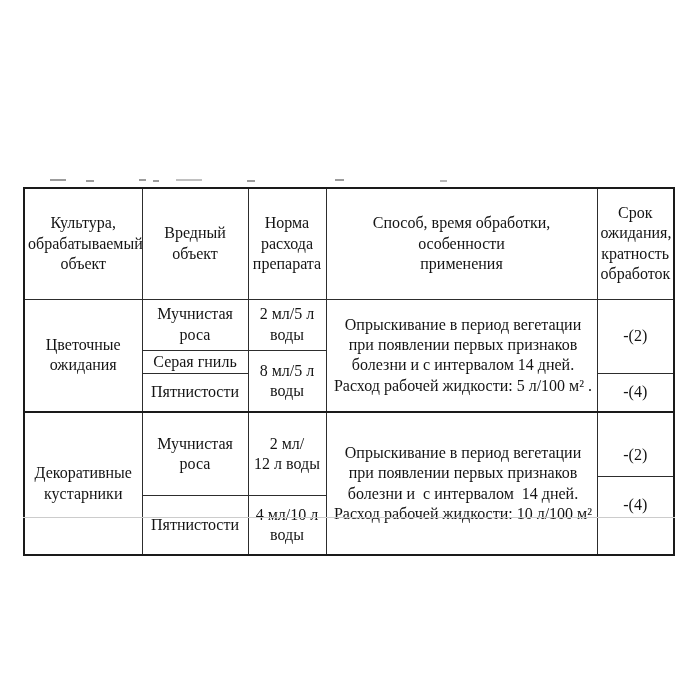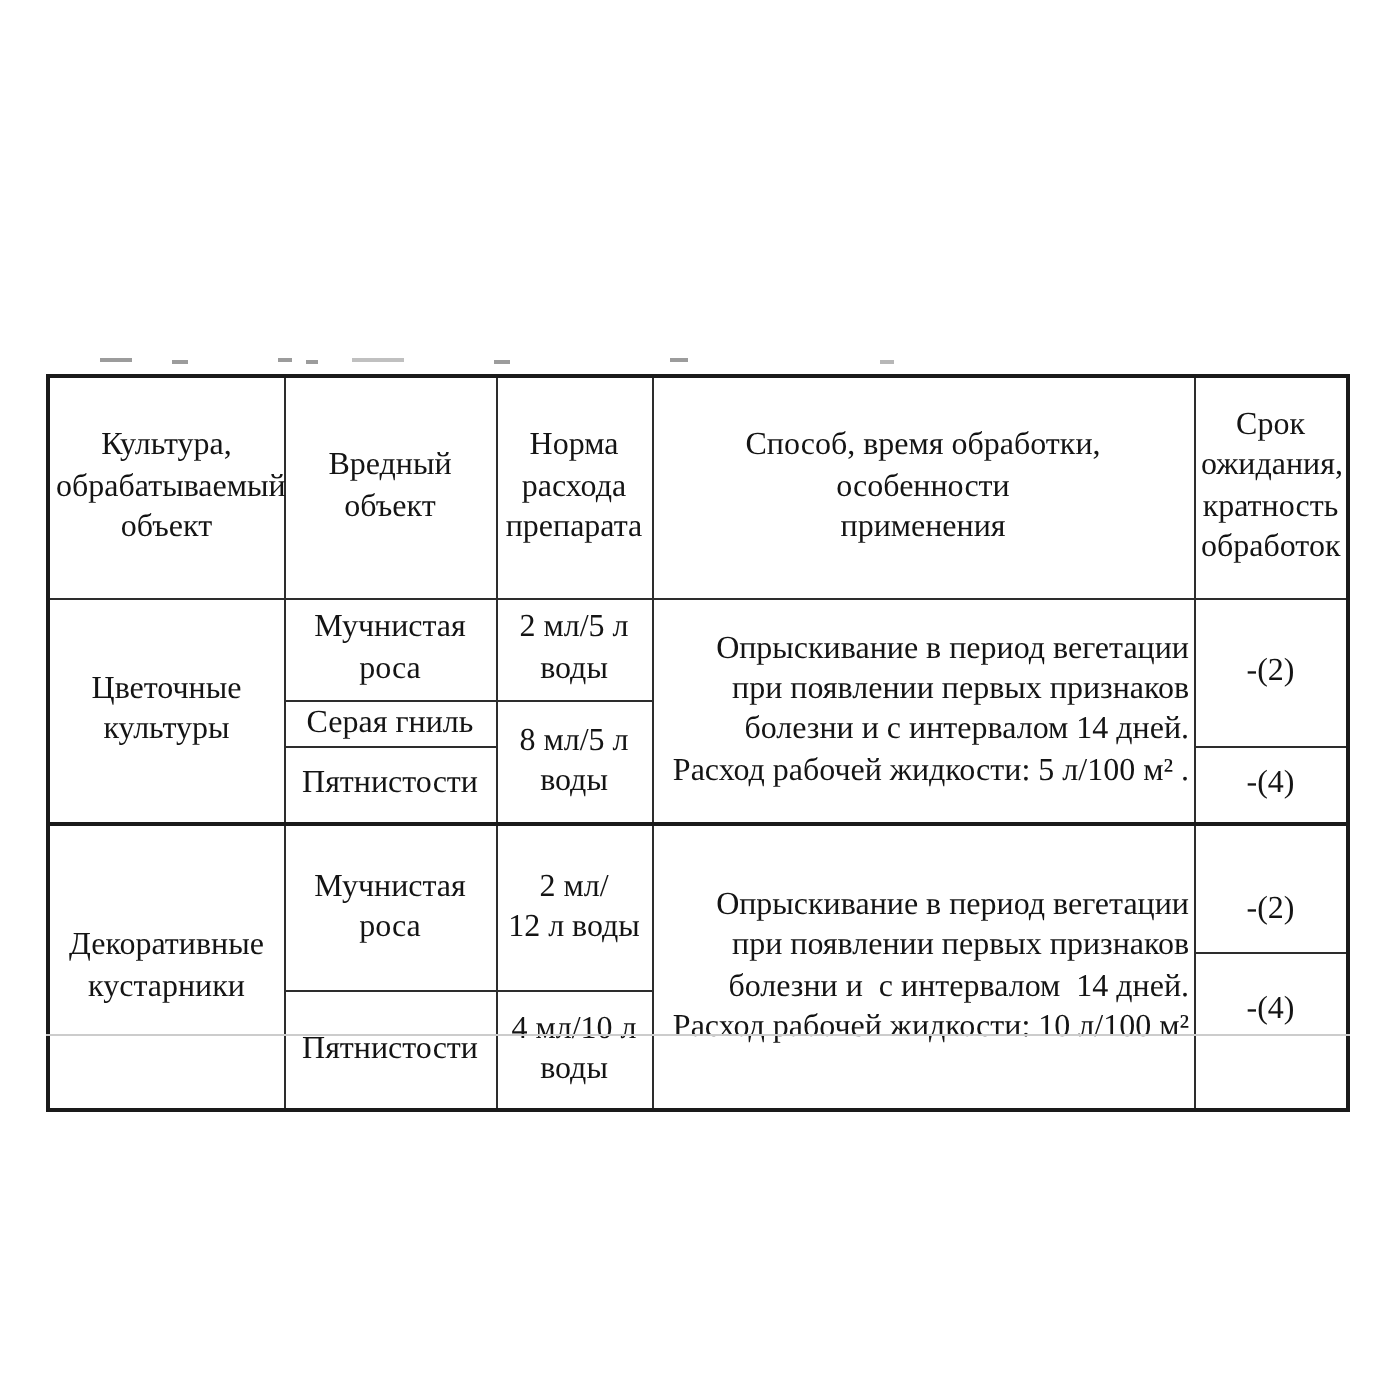--- a/index.html
+++ b/index.html
@@ -40,21 +40,21 @@
   }
   .app-table th, .app-table td {
     border: 1px solid #2d2d2d;
     text-align: center;
     vertical-align: middle;
     padding: 1px 3px;
     font-weight: normal;
     white-space: pre-line;
   }
   .app-table td.method-cell {
-    text-align: right;
+    text-align: center;
     padding-left: 5px;
     padding-right: 2px;
     white-space: pre-wrap;
   }
   tr.head-row   { height: 111px; }
   tr.g1-r1      { height: 51px; }
   tr.g1-r2      { height: 18px; }
   tr.g1-r3      { height: 39px; }
   tr.g2-r1      { height: 61px; }
   tr.g2-r2      { height: 37px; }
@@ -108,21 +108,21 @@
         <th>Срок
 ожидания,
 кратность
 обработок</th>
       </tr>
     </thead>
     <tbody>
 
       <tr class="g1-r1">
         <td rowspan="3">Цветочные
-культуры</td>
+ожидания</td>
         <td>Мучнистая
 роса</td>
         <td>2 мл/5 л
 воды</td>
         <td rowspan="3" class="method-cell">Опрыскивание в период вегетации
 при появлении первых признаков
 болезни и с интервалом 14 дней.
 Расход рабочей жидкости: 5 л/100 м² .</td>
         <td rowspan="2">-(2)</td>
       </tr>

